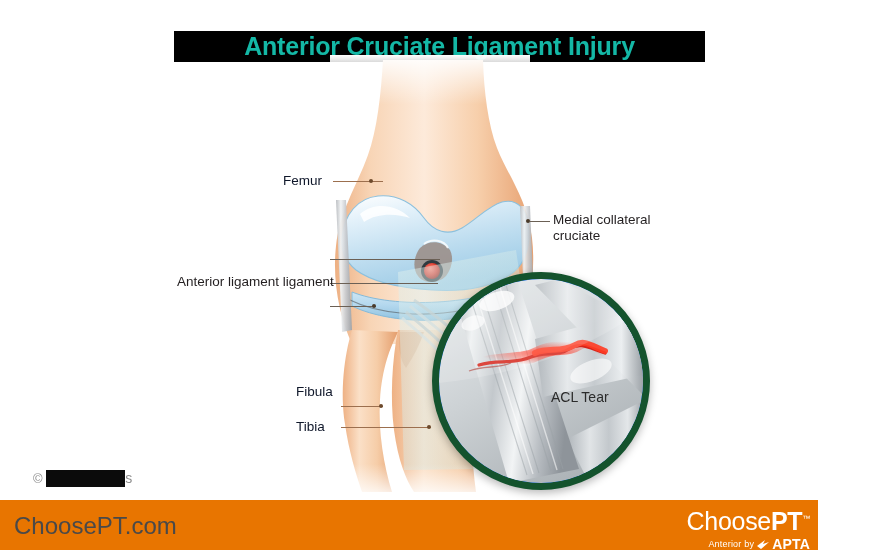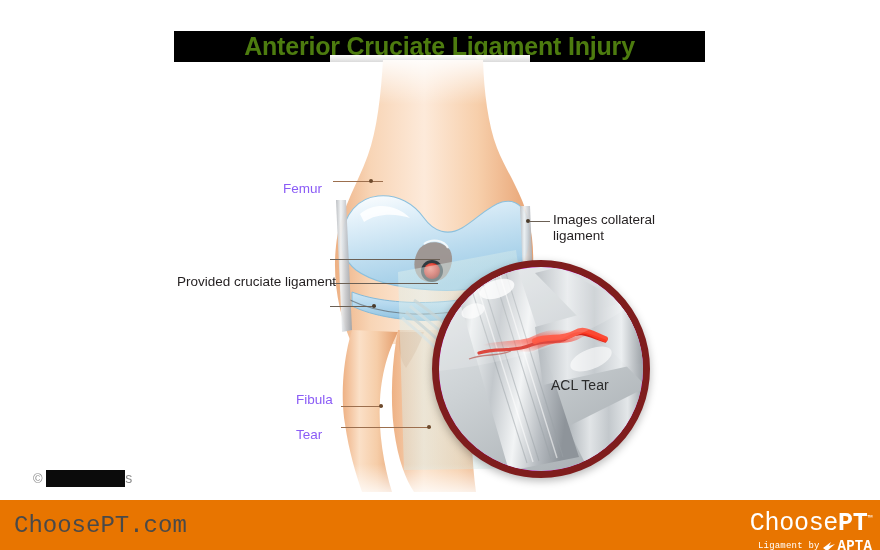--- a/index.html
+++ b/index.html
@@ -3,51 +3,51 @@
 <meta charset="utf-8">
 <style>
   html,body{margin:0;padding:0;background:#fff;}
   body{width:880px;height:550px;overflow:hidden;
        font-family:"Liberation Sans",sans-serif;}
   #stage{position:relative;width:880px;height:550px;background:#ffffff;overflow:hidden;}
 
   
   .title-bar{position:absolute;left:174px;top:31px;width:531px;height:31px;
              background:#000000;display:flex;align-items:center;justify-content:center;}
-  .title-bar .t{font-size:25px;font-weight:bold;color:#4d7c0f;letter-spacing:-.2px;
+  .title-bar .t{font-size:25px;font-weight:bold;color:#14b8a6;letter-spacing:-.2px;
                 white-space:nowrap;}
 
   
   .art{position:absolute;left:0;top:0;width:880px;height:495px;}
 
   
   .lbl{position:absolute;font-size:13.5px;color:#231f20;white-space:nowrap;line-height:16px;}
-  .lbl.brown{color:#8b5cf6;margin-top:8px;}
+  .lbl.brown{color:#0f172a;}
   .lbl.r2{white-space:normal;width:110px;}
 
   .leader{position:absolute;background:#6b6055;height:1px;}
   .leader.brown{background:#9c6f4e;}
   .dot{position:absolute;width:4px;height:4px;border-radius:50%;background:#4a3a2a;}
   .dot.brown{background:#6d4a2c;}
 
   
-  .mag{position:absolute;left:432px;top:260px;width:218px;height:218px;border-radius:50%;
-       border:7px solid #7f1d1d;box-sizing:border-box;overflow:hidden;
-       box-shadow:0 3px 9px rgba(0,0,0,.28);background:#d946ef;}
+  .mag{position:absolute;left:432px;top:272px;width:218px;height:218px;border-radius:50%;
+       border:7px solid #14532d;box-sizing:border-box;overflow:hidden;
+       box-shadow:0 3px 9px rgba(0,0,0,.28);background:#3b82f6;}
   .mag-inner{position:absolute;inset:0;border-radius:50%;overflow:hidden;}
   .acl-tear-text{position:absolute;left:112px;top:110px;font-size:14px;color:#2b2b2b;}
 
   
   .wm{position:absolute;left:33px;top:470px;font-size:14px;color:#8e8e8e;
       letter-spacing:.2px;display:flex;align-items:center;gap:4px;}
   .wm-redact{position:absolute;left:46px;top:470px;width:79px;height:17px;background:#0b0b0b;}
   .wm-c{font-size:13px;}
 
   
-  .footer{position:absolute;left:0;top:500px;width:880px;height:50px;background:#e87500;font-family:Liberation Mono, monospace;}
+  .footer{position:absolute;left:0;top:500px;width:818px;height:50px;background:#e87500;}
   .footer .site{position:absolute;left:14px;top:12px;font-size:24px;color:#494949;}
   .brand{position:absolute;right:8px;top:5px;text-align:right;color:#fff;}
   .brand .bn{font-size:25px;letter-spacing:-.3px;line-height:27px;}
   .brand .bn b{font-weight:bold;}
   .brand .tm{font-size:8px;vertical-align:super;}
   .brand .prov{font-size:9px;letter-spacing:.2px;margin-top:1px;display:flex;
                align-items:center;justify-content:flex-end;gap:3px;}
   .brand .prov .apta{font-weight:bold;font-size:14px;}
 </style>
 </head>
@@ -236,44 +236,44 @@
   <div class="dot" style="left:372px;top:304px;"></div>
 
   <div class="leader brown" style="left:341px;top:406px;width:42px;"></div>
   <div class="dot brown" style="left:379px;top:404px;"></div>
 
   <div class="leader brown" style="left:341px;top:427px;width:90px;"></div>
   <div class="dot brown" style="left:427px;top:425px;"></div>
 
   <div class="lbl brown" style="left:283px;top:173px;">Femur</div>
 
-  <div class="lbl r2" style="left:553px;top:212px;">Images collateral ligament</div>
-
-
-  <div class="lbl" style="left:177px;top:274px;">Provided cruciate ligament</div>
+  <div class="lbl r2" style="left:553px;top:212px;">Medial collateral cruciate</div>
+
+
+  <div class="lbl" style="left:177px;top:274px;">Anterior ligament ligament</div>
 
 
   <div class="lbl brown" style="left:296px;top:384px;">Fibula</div>
 
-  <div class="lbl brown" style="left:296px;top:419px;">Tear</div>
+  <div class="lbl brown" style="left:296px;top:419px;">Tibia</div>
 
   <div class="wm">
     <span class="wm-c">©</span>
     <span>Getty Images</span>
   </div>
   <div class="wm-redact"></div>
 
   <div class="footer">
     <div class="site">ChoosePT.com</div>
     <div class="brand">
       <div class="bn">
         <span>Choose</span><b>PT</b><span class="tm">™</span>
       </div>
       <div class="prov">
-        <span>Ligament by</span>
+        <span>Anterior by</span>
         <svg width="12" height="9" viewBox="0 0 12 9">
           <path d="M0,6 L8,0 L6,4 L12,2 L4,9 Z" fill="#ffffff"></path>
         </svg>
         <span class="apta">APTA</span>
       </div>
     </div>
   </div>
 
 </div>
 

